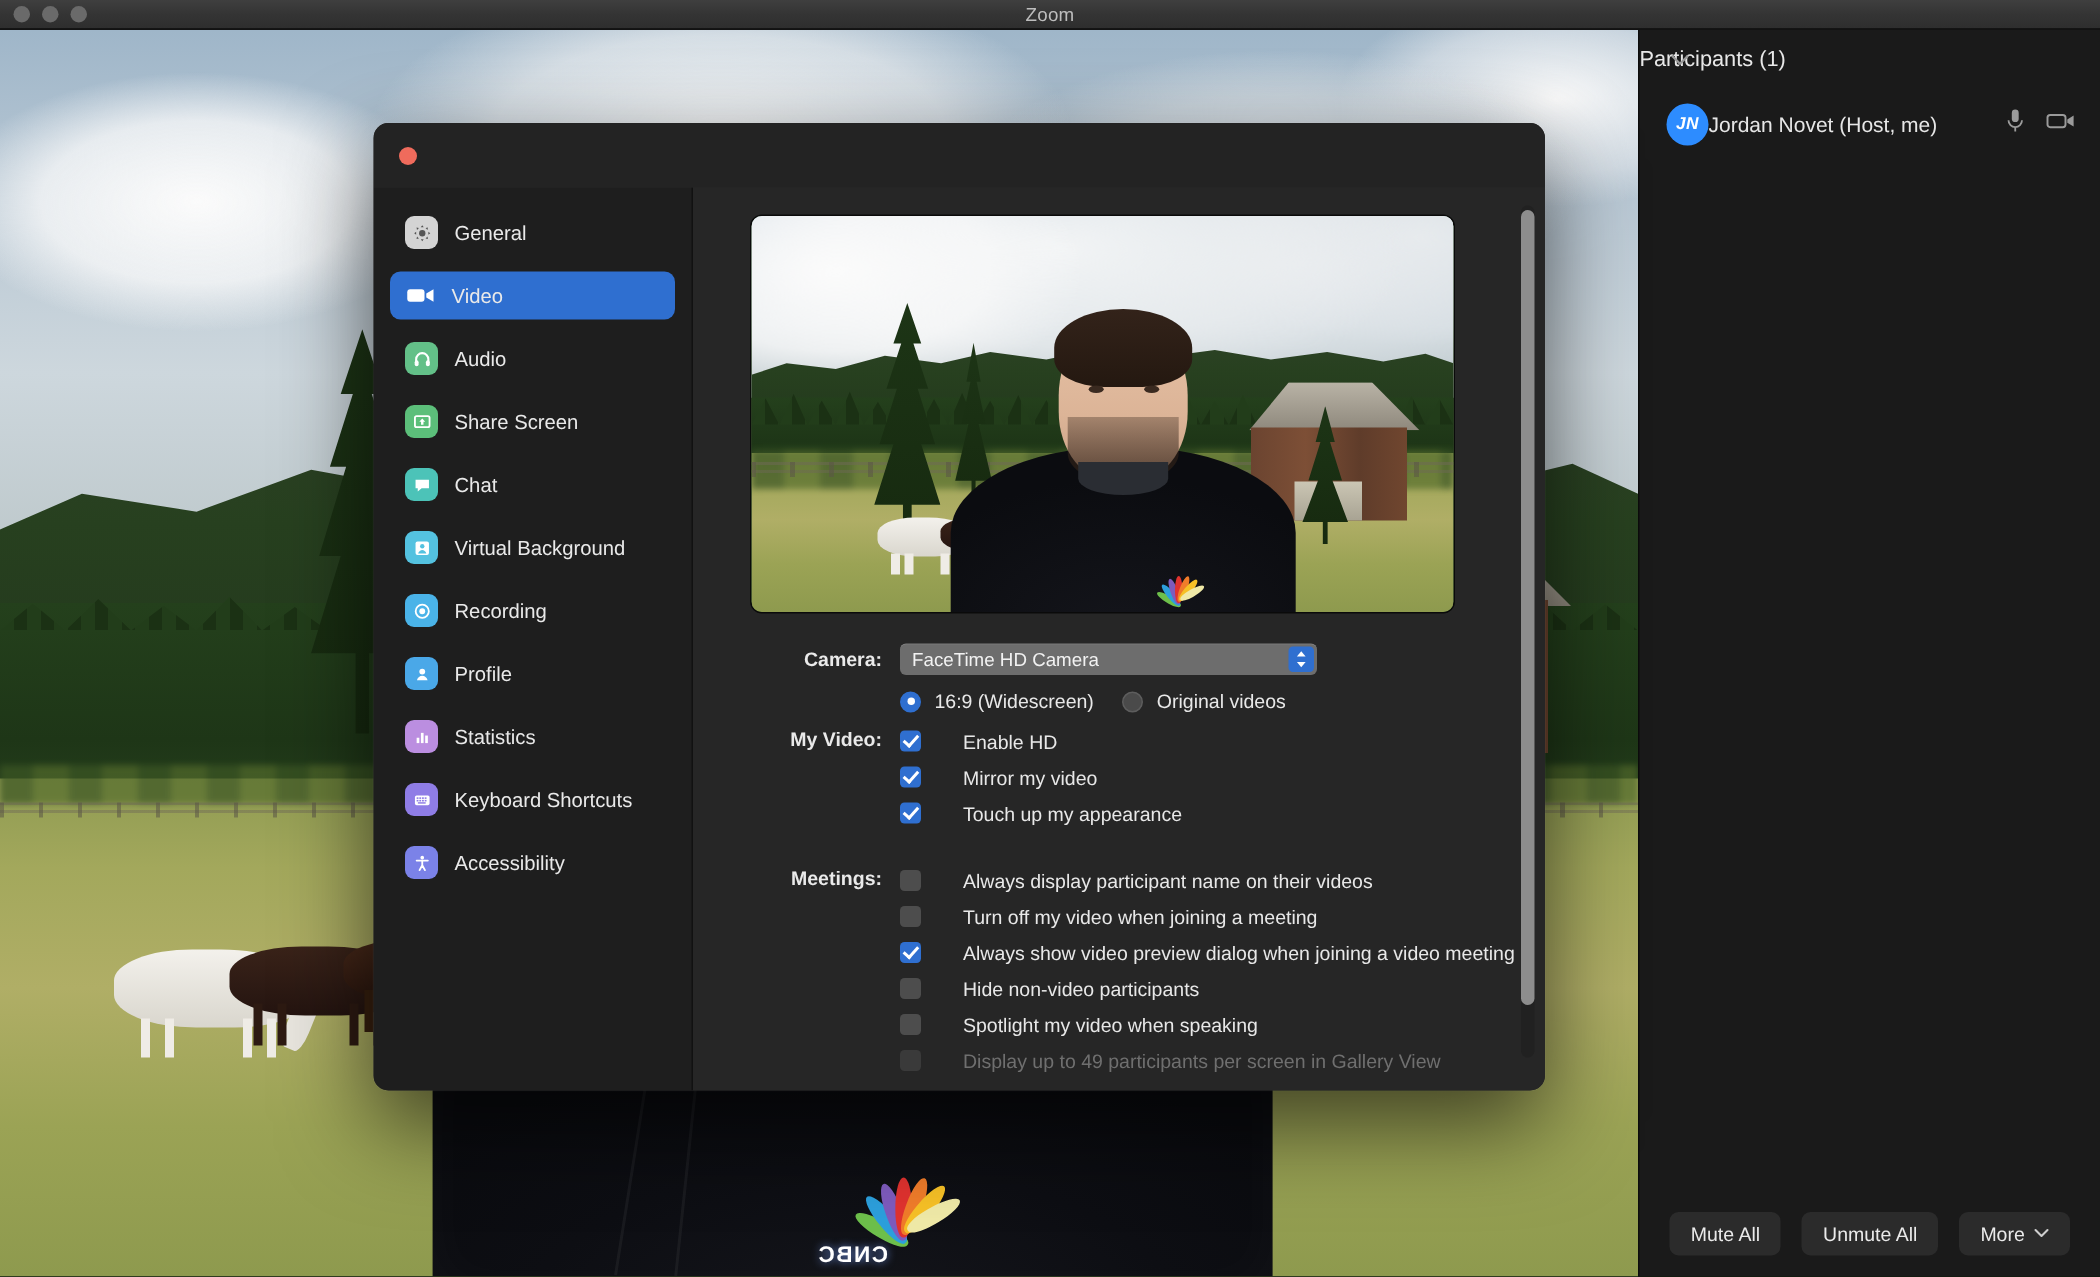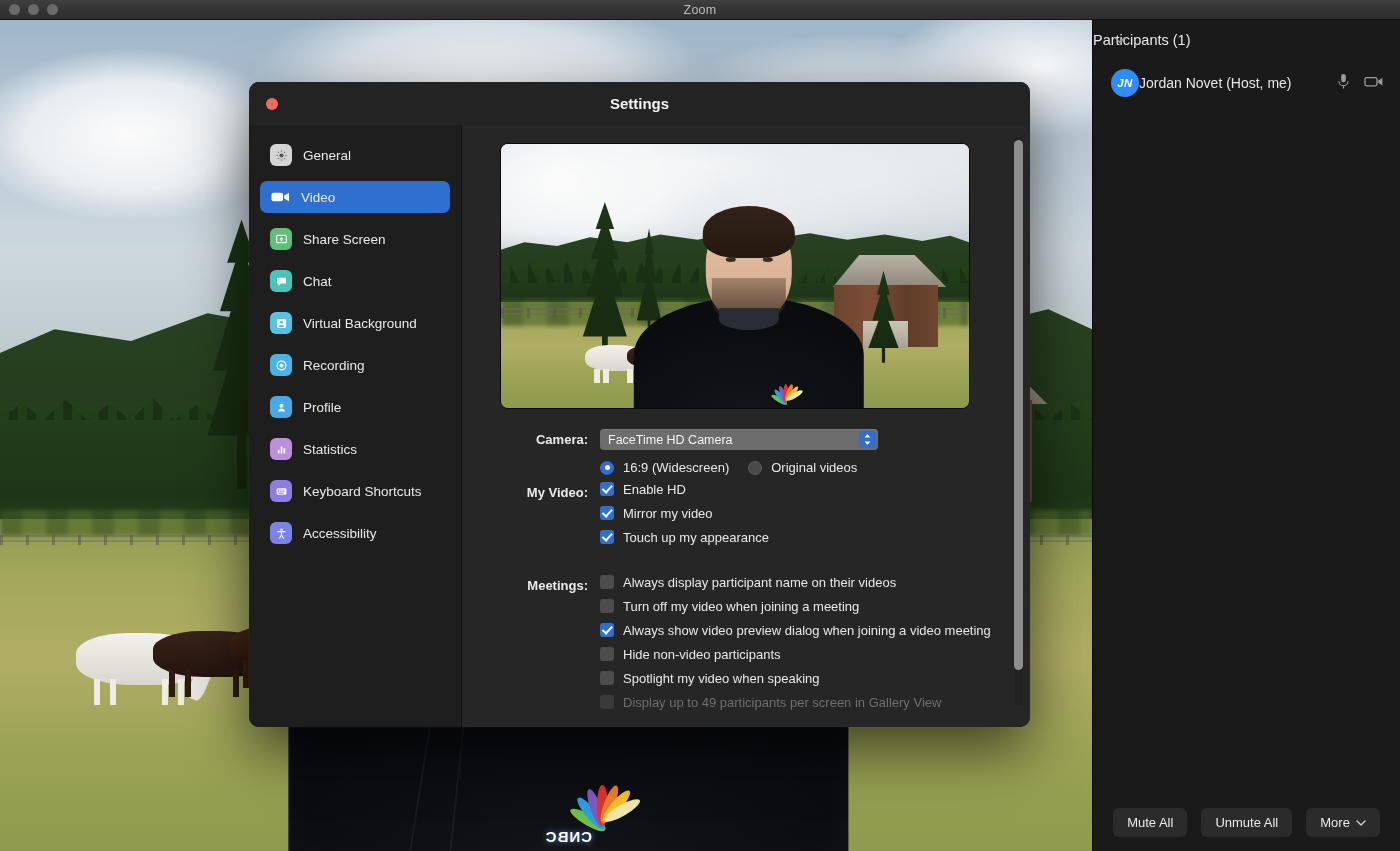--- a/index.html
+++ b/index.html
@@ -312,21 +312,21 @@
   .radio {
     width: 14px; height: 14px; border-radius: 50%;
     background: #4a4a4a; border: 1px solid #5d5d5d;
     display: flex; align-items: center; justify-content: center;
     flex: 0 0 auto;
   }
   .radio.on { background: #2f6fd0; border-color: #2f6fd0; }
   .radio.on:after { content:""; width: 5px; height: 5px; border-radius: 50%; background: #fff; }
   .radio-label { color: #e8e8e8; font-size: 13px; margin-right: 10px; }
 
-  .cbrow { display: flex; align-items: flex-start; height: 24px; }
+  .cbrow { display: flex; align-items: center; height: 24px; gap: 19px; }
   .cb {
     width: 14px; height: 14px; border-radius: 3px;
     background: #4d4d4d; flex: 0 0 auto;
     display: flex; align-items: center; justify-content: center;
     position: relative;
   }
   .cb.on { background: #2f6fd0; }
   .cb.on:after {
     content:""; width: 4px; height: 8px;
     border: solid #fff; border-width: 0 2px 2px 0;
@@ -468,21 +468,20 @@
           </svg>
         </span>
       </button>
     </div>
   </div>
 
   <div id="settings-dialog">
 
     <div class="sd-titlebar">
       <div class="sd-close"></div>
-      <div class="sd-title">Settings</div>
     </div>
 
     <div class="sd-body">
 
       <div class="sd-sidebar">
 
         <div class="nav-item">
           <span class="nav-icon" style="background:#d4d4d4;">
             <svg width="13" height="13" viewBox="0 0 16 16" aria-hidden="true">
               <circle cx="8" cy="8" r="2.6" fill="#555"></circle>
@@ -495,20 +494,30 @@
         <div class="nav-item active">
           <span class="nav-icon">
             <svg width="19" height="12" viewBox="0 0 19 12" aria-hidden="true">
               <rect x="0.5" y="1.8" width="11.5" height="8.4" rx="2" fill="#fff"></rect>
               <path d="M13.2 4.6 L18 1.8 v8.4 L13.2 7.4 Z" fill="#fff"></path>
             </svg>
           </span>
           <span class="nav-label">Video</span>
         </div>
 
+        <div class="nav-item">
+          <span class="nav-icon" style="background:#63c088;">
+            <svg width="13" height="13" viewBox="0 0 16 16" aria-hidden="true">
+              <path d="M3 10 V8 a5 5 0 0 1 10 0 v2" fill="none" stroke="#fff" stroke-width="1.7"></path>
+              <rect x="1.8" y="8.8" width="3.2" height="5" rx="1.6" fill="#fff"></rect>
+              <rect x="11" y="8.8" width="3.2" height="5" rx="1.6" fill="#fff"></rect>
+            </svg>
+          </span>
+          <span class="nav-label">Audio</span>
+        </div>
 
         <div class="nav-item">
           <span class="nav-icon" style="background:#5cbf7a;">
             <svg width="13" height="13" viewBox="0 0 16 16" aria-hidden="true">
               <rect x="2" y="3" width="12" height="9" rx="1.4" fill="none" stroke="#fff" stroke-width="1.5"></rect>
               <path d="M8 5 l2.4 2.6 H9 V10 H7 V7.6 H5.6 Z" fill="#fff"></path>
             </svg>
           </span>
           <span class="nav-label">Share Screen</span>
         </div>

